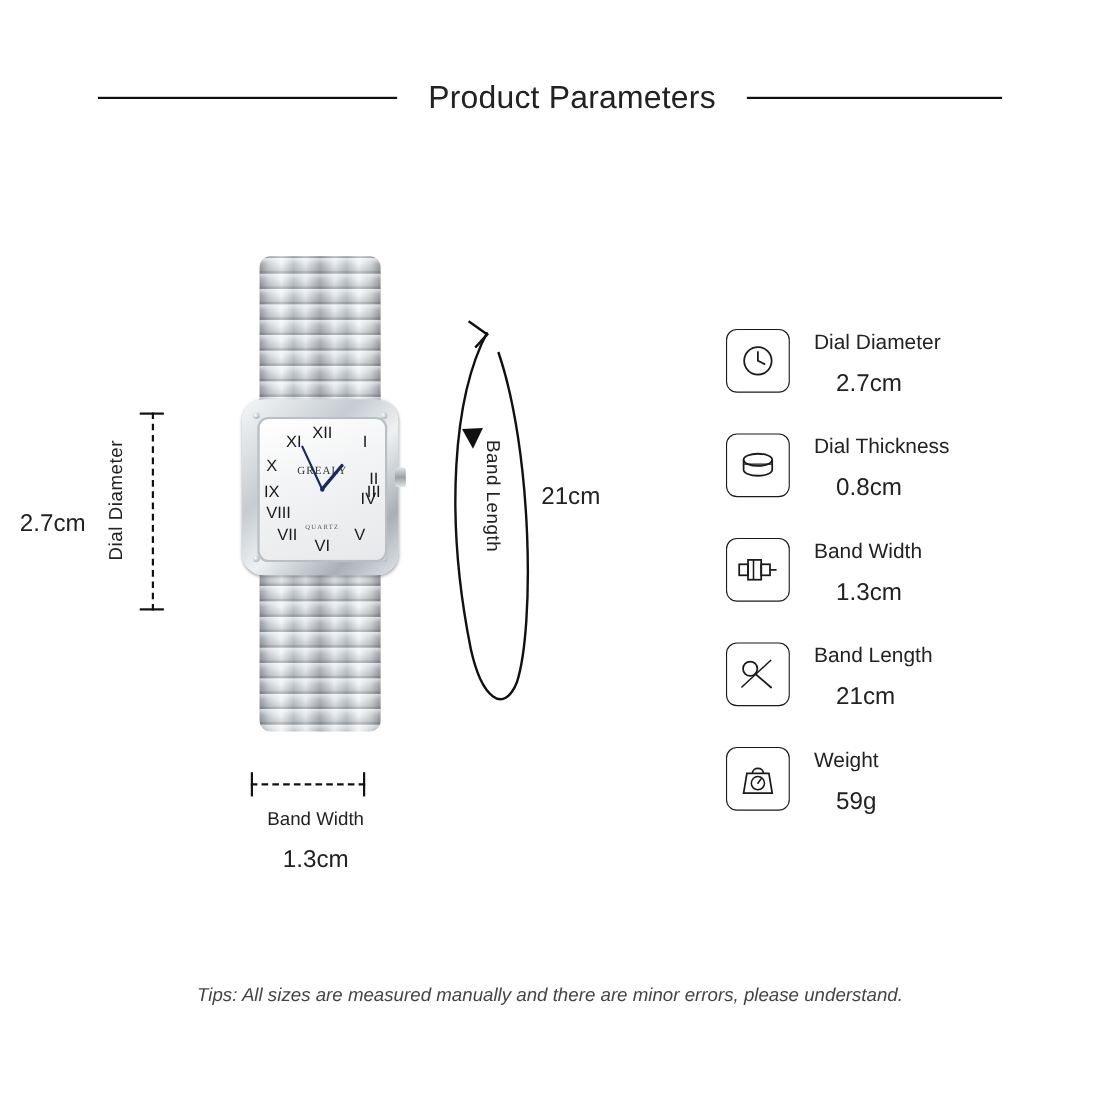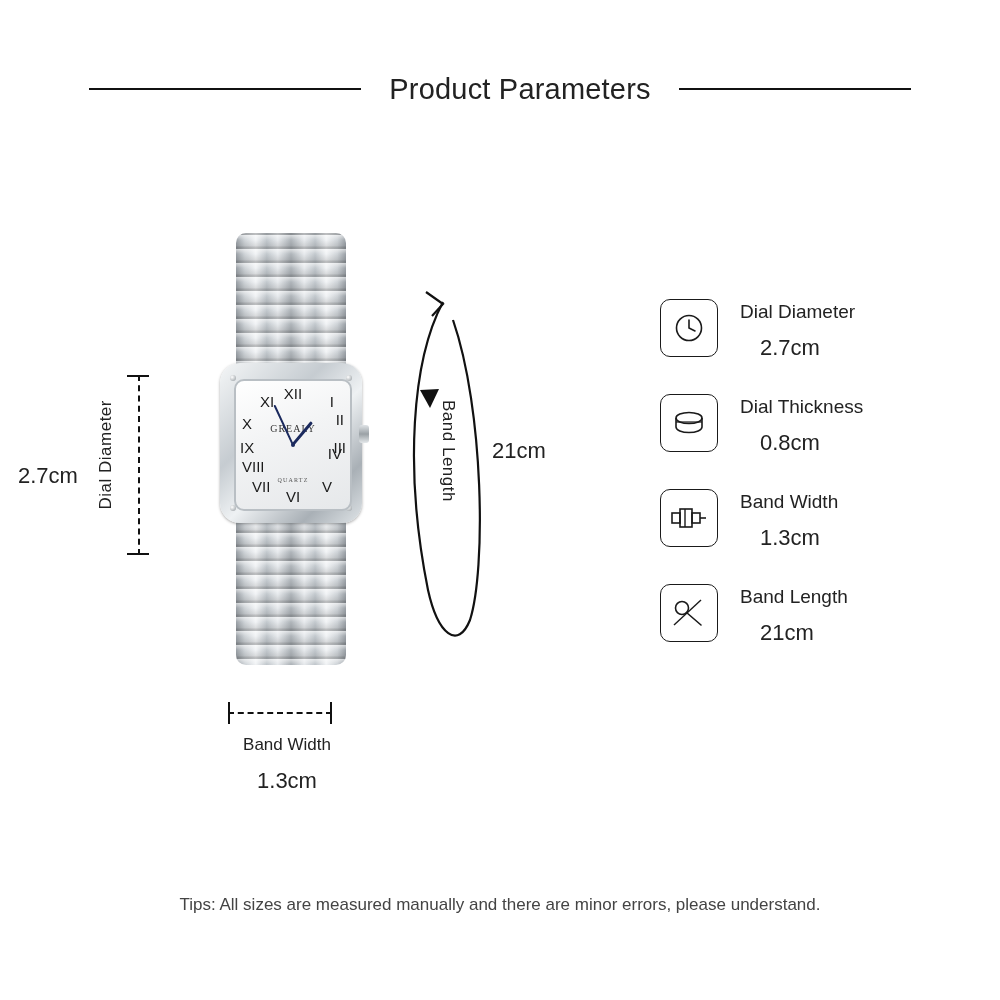--- a/index.html
+++ b/index.html
@@ -120,21 +120,21 @@
   .numerals {
     position: absolute;
     inset: 0;
     font-family: Liberation Sans, sans-serif;
     color: #1a1a1a;
     font-size: 15px;
   }
   .numerals span { position: absolute; }
   .n12 { top: 4px; left: 50%; transform: translateX(-50%); }
   .n1 { top: 12px; right: 16px; }
-  .n2 { top: 30px; right: 6px; }
+  .n2 { top: 46px; right: 6px; }
   .n3 { top: 58px; right: 4px; }
   .n4 { top: 64px; right: 8px; margin-left: 23px; }
   .n5 { bottom: 14px; right: 18px; }
   .n6 { bottom: 4px; left: 50%; transform: translateX(-50%); }
   .n7 { bottom: 14px; left: 16px; }
   .n8 { bottom: 34px; left: 6px; }
   .n9 { top: 58px; left: 4px; text-align: center; }
   .n10 { top: 34px; left: 6px; }
   .n11 { top: 12px; left: 24px; }
   .hand {
@@ -319,20 +319,21 @@
   }
 
   
   .tips {
     position: absolute;
     left: 0; right: 0;
     top: 895px;
     text-align: center;
     font-size: 17px;
     color: #444;
+    font-style: italic;
   }
 </style>
 </head>
 <body>
 
 <div class="page">
 
   <div class="header">
     <div class="rule left"></div>
     <div class="title">Product Parameters</div>
@@ -446,19 +447,31 @@
         <svg width="38" height="32" viewBox="0 0 38 32">
           <circle cx="12" cy="11" r="6.5" fill="none" stroke="#1a1a1a" stroke-width="1.6"></circle>
           <path d="M16.5 15.5 L31 28" stroke="#1a1a1a" stroke-width="1.6" stroke-linecap="round"></path>
           <path d="M4 28 L31 3" stroke="#1a1a1a" stroke-width="1.4"></path>
         </svg>
       </div>
       <div class="spec-label">Band Length</div>
       <div class="spec-value">21cm</div>
     </div>
 
+    <div class="spec-row">
+      <div class="spec-icon">
+        <svg width="36" height="34" viewBox="0 0 36 34">
+          <path d="M5 30 L8 12 L28 12 L31 30 Z" fill="none" stroke="#1a1a1a" stroke-width="1.6"></path>
+          <path d="M13 12 C13 6, 23 6, 23 12" fill="none" stroke="#1a1a1a" stroke-width="1.6"></path>
+          <circle cx="18" cy="21" r="6" fill="none" stroke="#1a1a1a" stroke-width="1.4"></circle>
+          <path d="M18 21 L21 17" stroke="#1a1a1a" stroke-width="1.4" stroke-linecap="round"></path>
+        </svg>
+      </div>
+      <div class="spec-label">Weight</div>
+      <div class="spec-value">59g</div>
+    </div>
 
   </div>
 
 
   <div class="tips">Tips: All sizes are measured manually and there are minor errors, please understand.</div>
 
 </div>
 
 </body></html>

